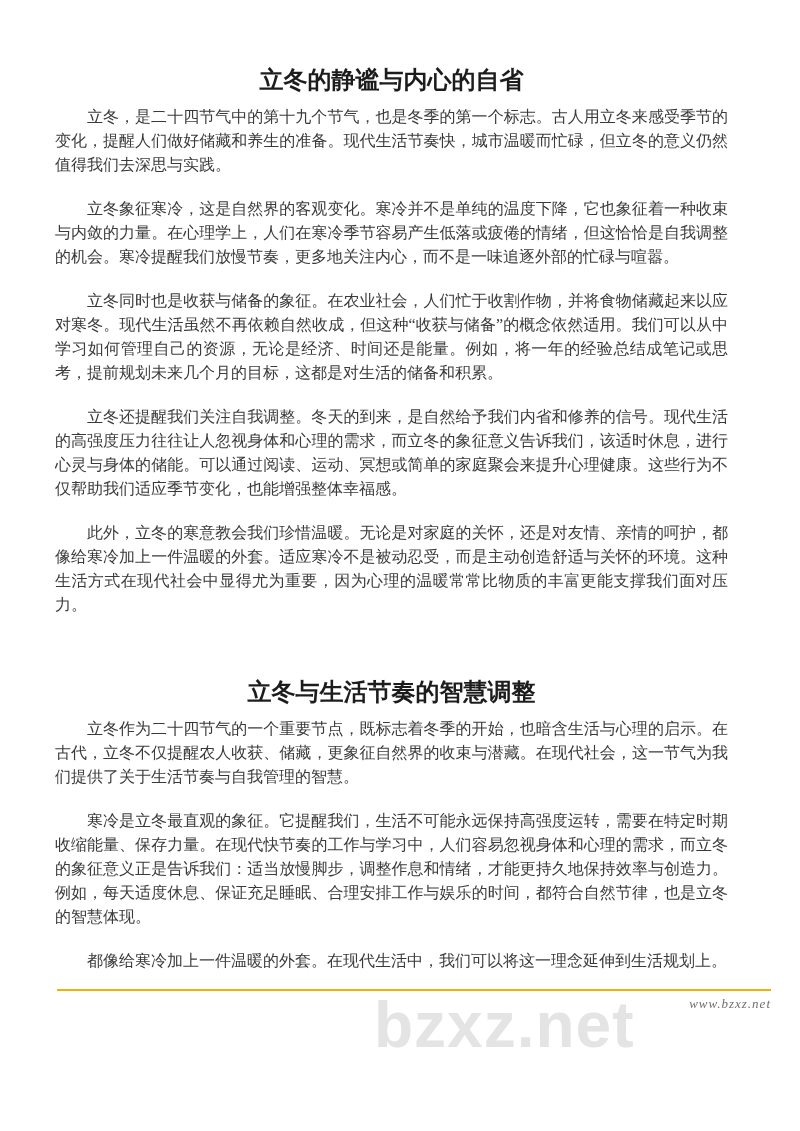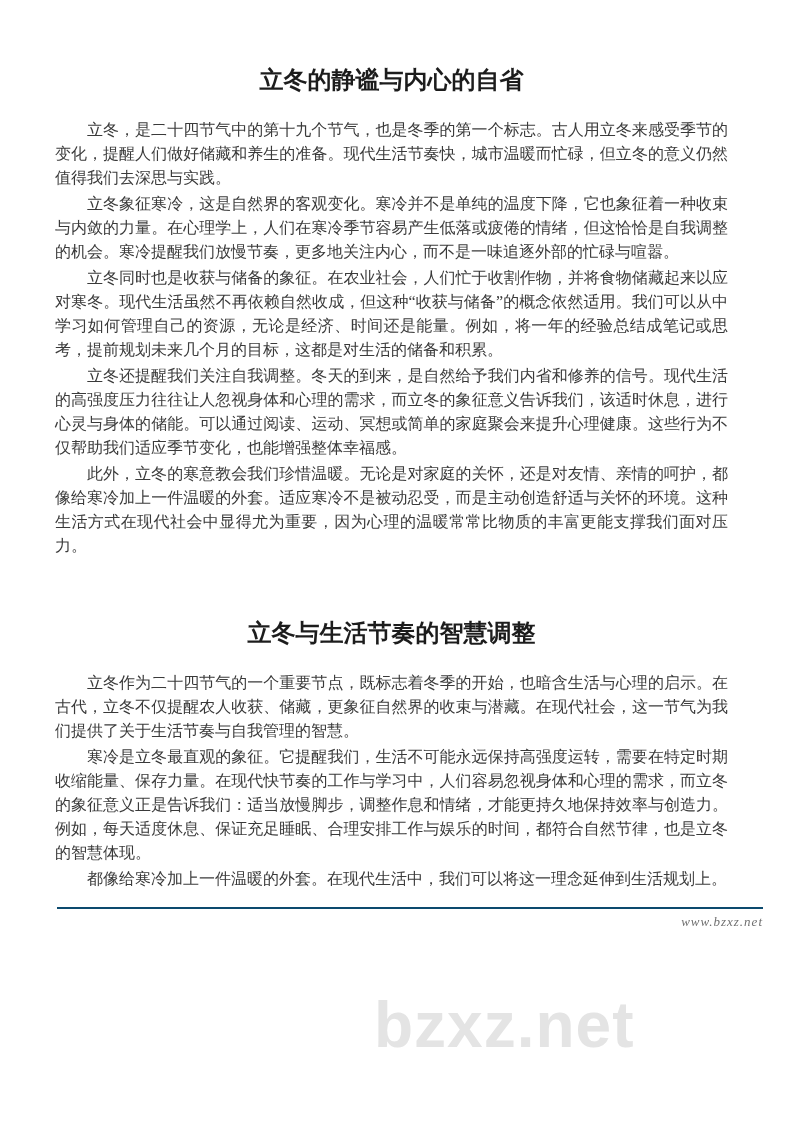--- a/index.html
+++ b/index.html
@@ -38,28 +38,28 @@
     text-align: center;
     color: #1c1c1c;
   }
   .title-2 { margin-top: 58px; }
   p.para {
     font-size: 16px;
     line-height: 24px;
     text-align: justify;
     text-indent: 32px;
     color: #3a3a3a;
-    margin-top: 2px;
+    margin-top: 20px;
   }
-  p.para-lead { margin-top: 21px; }
+  p.para-lead { margin-top: 8px; }
   .page-footer {
     position: relative;
     z-index: 1;
-    margin: 16px 37px 0 57px;
-    border-top: 2px solid #0c4a6e;
+    margin: 16px 29px 0 57px;
+    border-top: 2px solid #eab308;
   }
   .footer-url {
     text-align: right;
     font-family: "Liberation Serif", "DejaVu Serif", serif;
     font-style: italic;
     font-size: 13px;
     letter-spacing: 1px;
     color: #6f6f6f;
     margin-top: 5px;
   }

